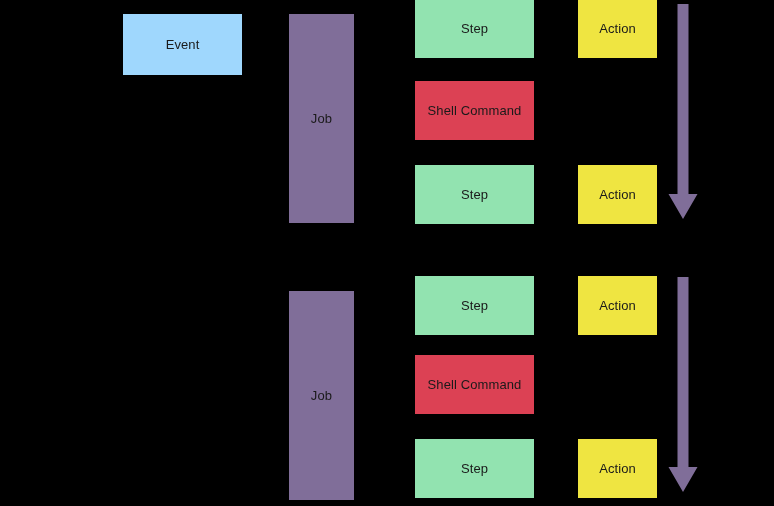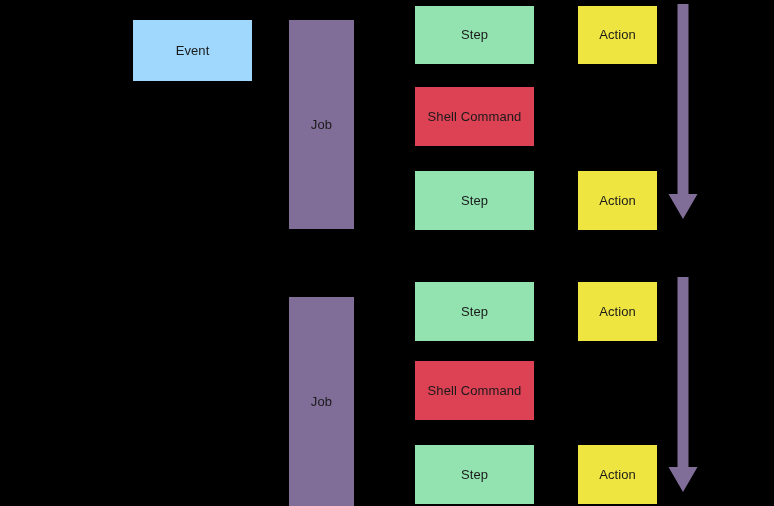--- a/index.html
+++ b/index.html
@@ -24,38 +24,37 @@
     align-items: center;
     justify-content: center;
     box-sizing: border-box;
     color: #1a1a1a;
     font-size: 13px;
     font-family: "Liberation Sans", sans-serif;
     line-height: 1.2;
     text-align: center;
     letter-spacing: 0.1px;
     user-select: none;
-    margin-top: 6px;
   }
   .node-label {
     pointer-events: none;
     white-space: nowrap;
   }
   .arrow-wrap {
     position: absolute;
   }
   .arrow-wrap svg {
     display: block;
   }
 </style>
 </head>
 <body>
 
 <div id="canvas" style="width: 774px; height: 506px; background: rgb(0, 0, 0);">
-    <div class="node" style="left: 133px; top: 14px; width: 119px; height: 61px; background: rgb(159, 215, 253); color: rgb(26, 26, 26); font-size: 13px;">
+    <div class="node" style="left: 123px; top: 14px; width: 119px; height: 61px; background: rgb(159, 215, 253); color: rgb(26, 26, 26); font-size: 13px;">
       <span class="node-label">Event</span>
     </div>
     <div class="node" style="left: 289px; top: 14px; width: 65px; height: 209px; background: rgb(128, 110, 153); color: rgb(26, 26, 26); font-size: 13px;">
       <span class="node-label">Job</span>
     </div>
     <div class="node" style="left: 415px; top: 0px; width: 119px; height: 58px; background: rgb(146, 227, 176); color: rgb(26, 26, 26); font-size: 13px;">
       <span class="node-label">Step</span>
     </div>
     <div class="node" style="left: 415px; top: 81px; width: 119px; height: 59px; background: rgb(220, 65, 84); color: rgb(26, 26, 26); font-size: 13px;">
       <span class="node-label">Shell Command</span>

